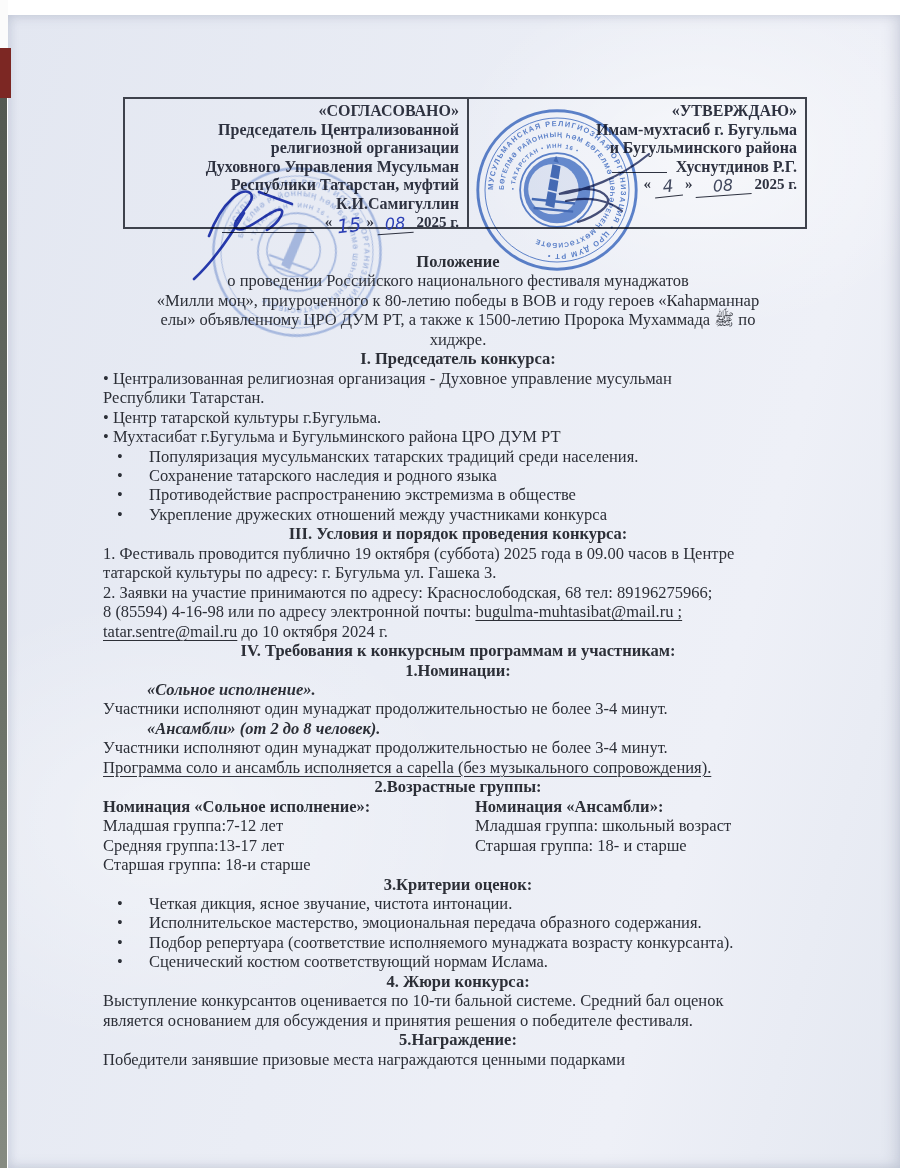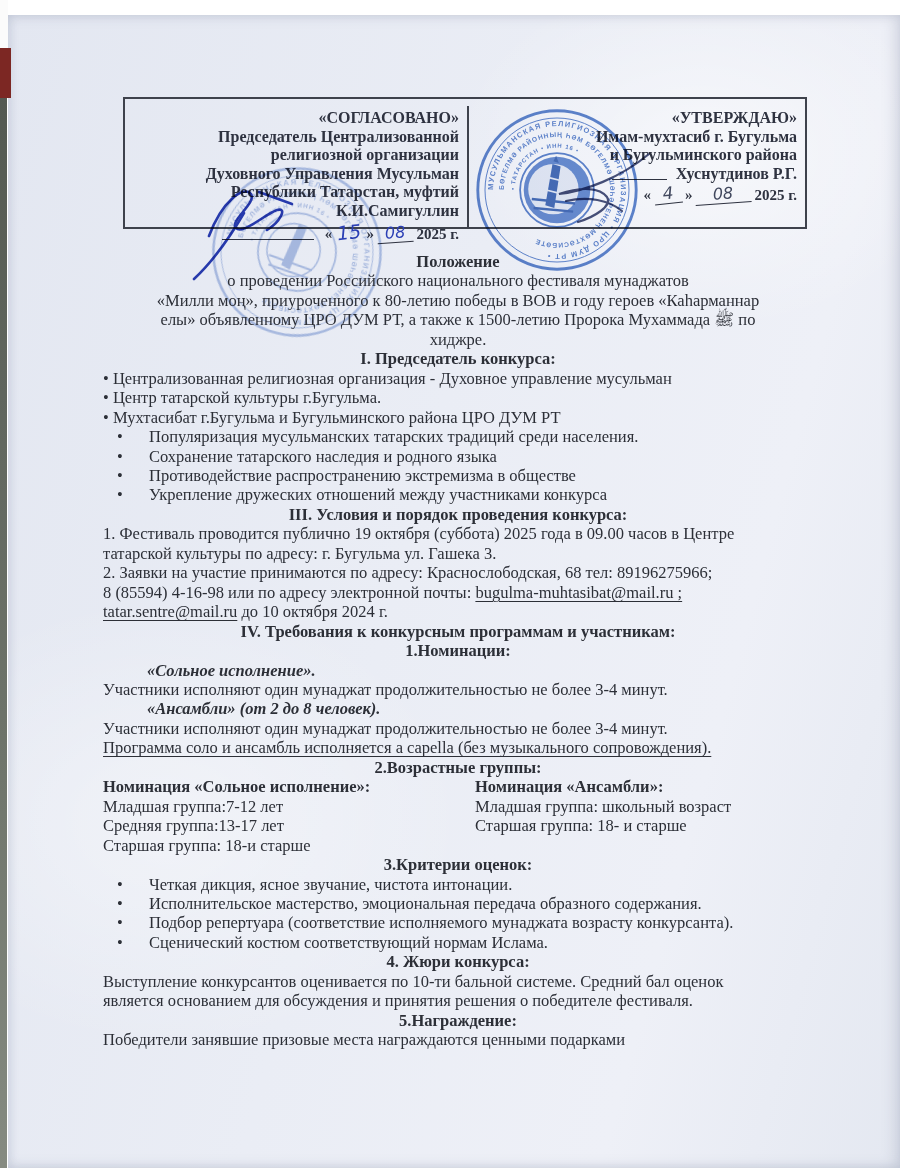--- a/index.html
+++ b/index.html
@@ -21,25 +21,25 @@
   .edge-white{position:absolute;left:0;top:0;width:8px;height:48px;background:#fbfbfb;}
   .edge-red{position:absolute;left:0;top:48px;width:11px;height:50px;background:#7c2723;}
   .edge-dark{position:absolute;left:0;top:98px;width:7px;height:1070px;background:linear-gradient(#545a52,#6e746a 60%,#868b81);}
 
   
   .approval{
     position:absolute;left:115px;top:82px;width:684px;height:132px;
     border:2px solid #3e424c;display:flex;box-sizing:border-box;
     color:#2e3240;
   }
-  .cell{box-sizing:border-box;padding:3px 8px 0 6px;margin-top:7px;}
+  .cell{box-sizing:border-box;padding:3px 8px 0 6px;}
   .cell-left{width:344px;border-right:2px solid #3e424c;}
   .cell-right{flex:1;}
   .cell .hline{ text-align:right;font-weight:bold;font-size:16px;line-height:18.6px;white-space:nowrap;}
-  .date-row{display:flex;justify-content:flex-end;align-items:flex-end;font-weight:bold;font-size:15px;gap:3px;white-space:nowrap;}
+  .date-row{display:flex;justify-content:flex-end;align-items:flex-start;font-weight:bold;font-size:15px;gap:3px;white-space:nowrap;}
   .sigline{display:inline-block;border-bottom:1.6px solid #2e3240;align-self:flex-end;margin-bottom:3px;}
   .sigline.w90{width:92px;margin-right:8px;}
   .sigline.w55{width:55px;margin-right:6px;}
   .hw{font-family:"DejaVu Sans",sans-serif;font-weight:400;font-style:italic;display:inline-block;}
   .hw-blue{color:#2b3fb5;}
   .hw-gray{color:#41485e;}
   .d-day{font-size:19px;transform:rotate(-6deg);padding:0 2px;}
   .d-mon{font-size:16px;transform:rotate(-4deg);padding:0 8px;}
   .uline{border-bottom:1.6px solid #2e3240;}
 
@@ -168,20 +168,21 @@
 
   <div class="doc">
     <div class="ln c b">Положение</div>
     <div class="ln c">о проведении Российского национального фестиваля мунаджатов</div>
     <div class="ln c">«Милли моң», приуроченного к 80-летию победы в ВОВ и году героев «Каһарманнар</div>
     <div class="ln c">елы» объявленному ЦРО ДУМ РТ, а также к 1500-летию Пророка Мухаммада ﷺ по</div>
     <div class="ln c">хиджре.</div>
 
     <div class="ln c b">I. Председатель конкурса:</div>
     <div class="ln">• Централизованная религиозная организация - Духовное управление мусульман</div>
+    <div class="ln">Республики Татарстан.</div>
     <div class="ln">• Центр татарской культуры г.Бугульма.</div>
     <div class="ln">• Мухтасибат г.Бугульма и Бугульминского района ЦРО ДУМ РТ</div>
 
     <div class="ln tb">
         <span class="bu">•</span>
         <span>Популяризация мусульманских татарских традиций среди населения.</span>
       </div>
     <div class="ln tb">
         <span class="bu">•</span>
         <span>Сохранение татарского наследия и родного языка</span>

